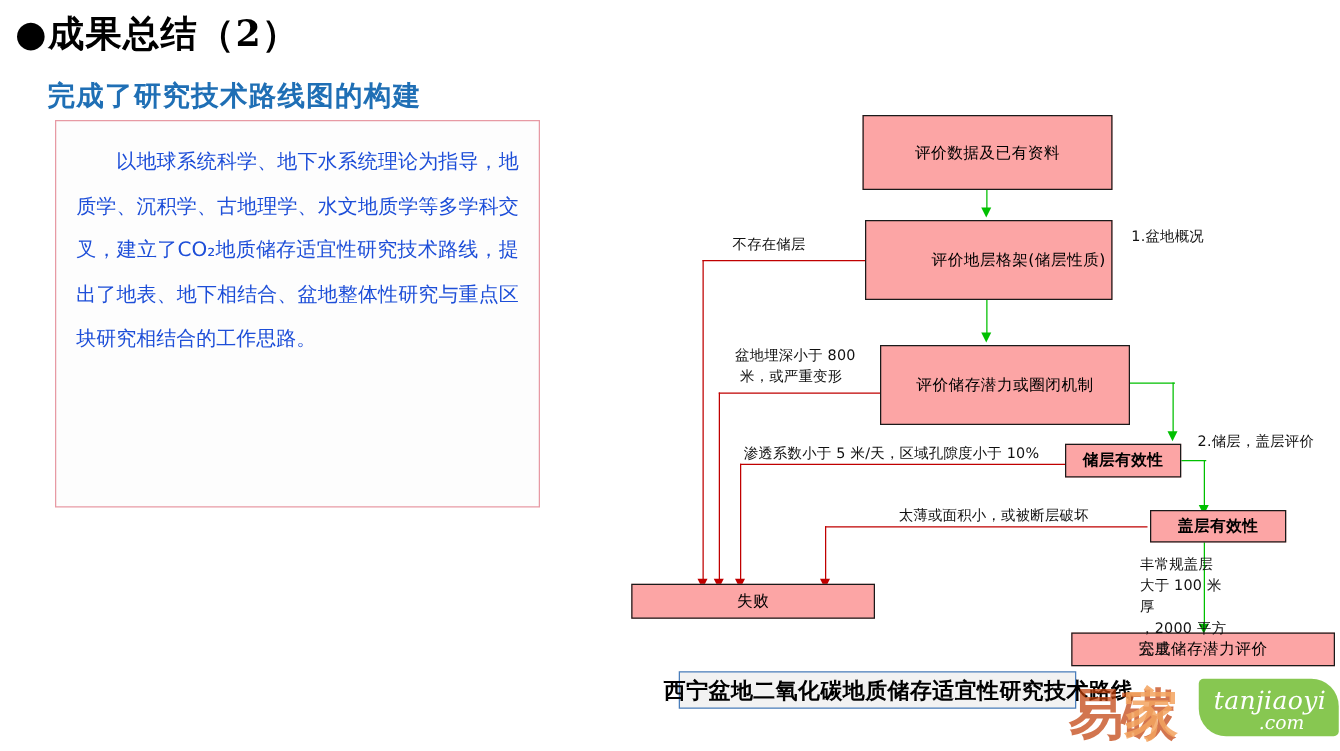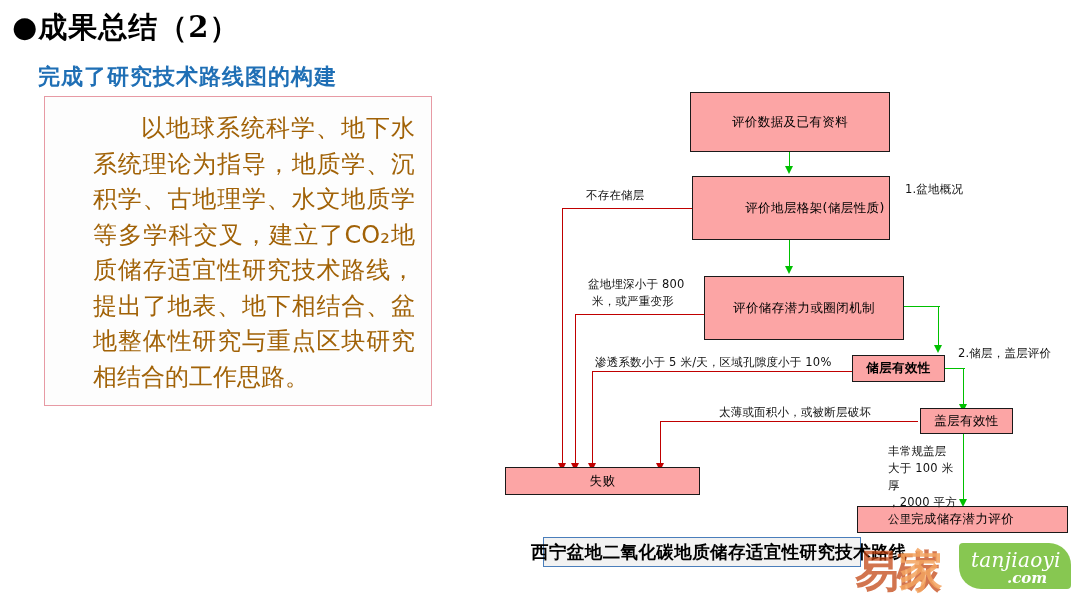--- a/index.html
+++ b/index.html
@@ -45,28 +45,27 @@
     left: 44px;
     top: 96px;
     width: 388px;
     height: 310px;
     border: 1.5px solid #E79AA4;
     background: #fdfdfd;
     box-sizing: border-box;
     padding: 14px 16px 10px 16px;
   }
   #body-paragraph {
-    font-size: 24px;
+    font-size: 16px;
     line-height: 35.5px;
-    color: #a16207;
+    color: #1d4ed8;
     text-indent: 2em;
     text-align: justify;
     font-family: "DejaVu Sans", "Liberation Sans", sans-serif;
     white-space: pre-wrap;
-    margin-left: 32px;
   }
 
   
   .fc-box {
     position: absolute;
     box-sizing: border-box;
     border: 1.1px solid #1a1a1a;
     background: #fca5a5;
     display: flex;
     align-items: center;
@@ -83,20 +82,21 @@
     color: #111111;
     font-family: "DejaVu Sans", "Liberation Sans", sans-serif;
     font-size: 11.5px;
     letter-spacing: 0.2px;
     white-space: nowrap;
     z-index: 6;
   }
   .fc-label.two-line {
     white-space: normal;
     line-height: 17px;
+    margin-left: 24px;
   }
 
   
   .ln {
     position: absolute;
     z-index: 2;
   }
   .ln.g { background: #00C000; }
   .ln.r { background: #C00000; }
   .ln.h { height: 1.4px; }
@@ -196,21 +196,20 @@
     letter-spacing: 0.3px;
   }
   #wm-domain-tld {
     position: absolute;
     left: 152px;
     top: 33px;
     font-size: 15px;
     font-style: italic;
     color: #ffffff;
     font-family: "DejaVu Serif", "Liberation Serif", serif;
-    font-weight: bold;
   }
 </style>
 </head>
 <body>
 
 <div id="slide">
 
   <div id="slide-title">●成果总结（2）</div>
   <div id="section-subtitle">完成了研究技术路线图的构建</div>
 
@@ -260,21 +259,21 @@
   </div>
 
   <div class="fc-box" style="left:704px; top:276px; width:200px; height:64px;">
     <span>评价储存潜力或圈闭机制</span>
   </div>
 
   <div class="fc-box" style="left:852px; top:355px; width:93px; height:27px; font-weight:bold;">
     <span>储层有效性</span>
   </div>
 
-  <div class="fc-box" style="left:920px; top:408px; width:93px; height:26px; font-weight:normal;">
+  <div class="fc-box" style="left:920px; top:408px; width:109px; height:26px; font-weight:bold;">
     <span>盖层有效性</span>
   </div>
 
   <div class="fc-box" style="left:857px; top:506px; width:211px; height:27px;">
     <span>完成储存潜力评价</span>
   </div>
 
   <div class="fc-box" style="left:505px; top:467px; width:195px; height:28px;">
     <span>失败</span>
   </div>

